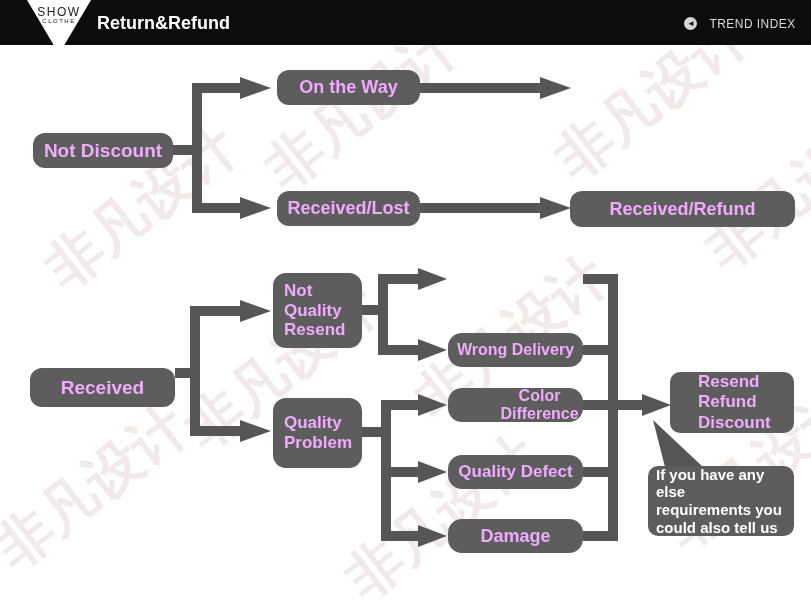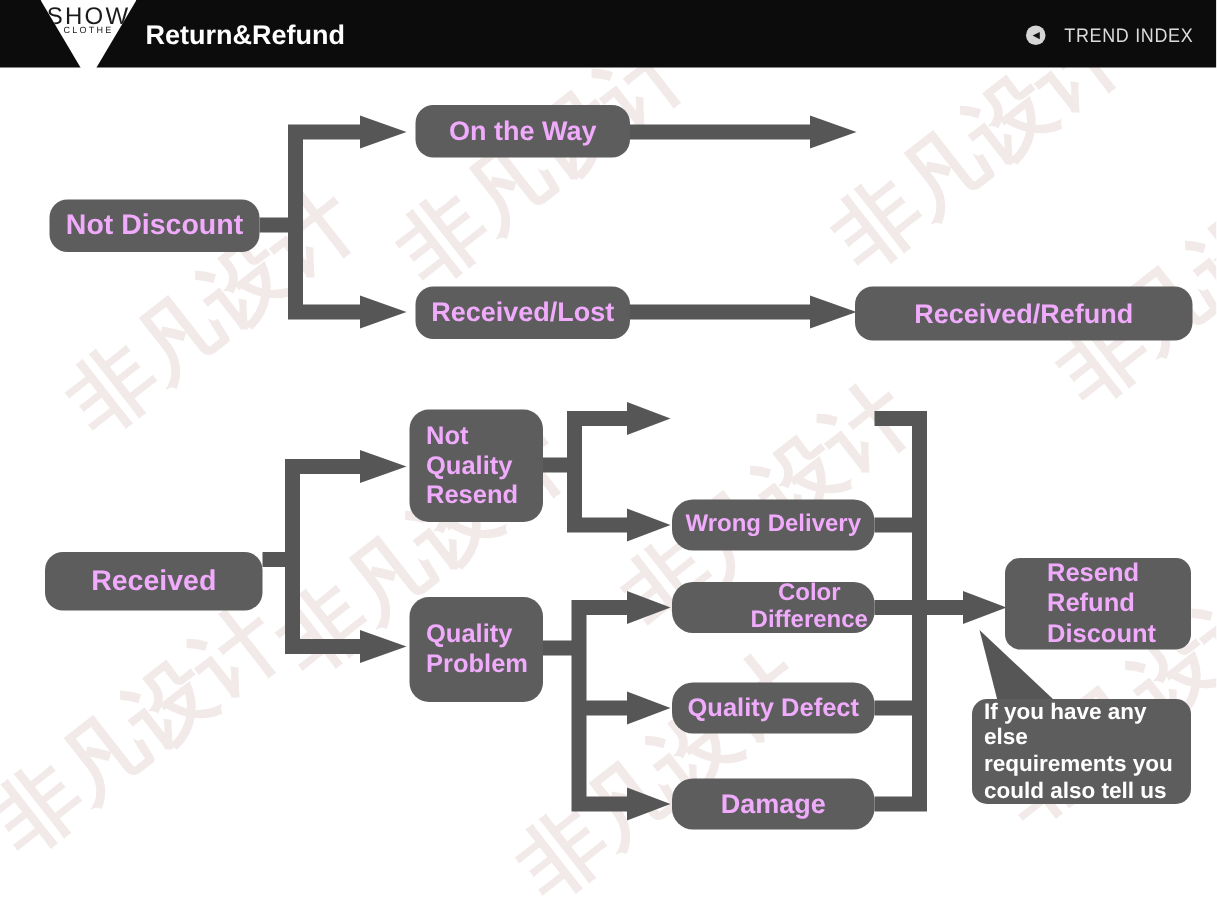--- a/index.html
+++ b/index.html
@@ -6,21 +6,21 @@
   .canvas{
     position:relative;width:811px;height:605px;background:#ffffff;overflow:hidden;
     font-family:"Liberation Sans",sans-serif;
   }
   
   .topbar{position:absolute;left:0;top:0;width:811px;height:45px;background:#0c0c0c;z-index:3;}
   .logo{
     position:absolute;left:27px;top:0;width:64px;height:54px;background:#ffffff;z-index:4;
     clip-path:polygon(0 0,100% 0,50% 100%);text-align:center;color:#1a1a1a;
   }
-  .logo-l1{margin-top:6px;font-size:16px;letter-spacing:1.5px;line-height:12px;}
+  .logo-l1{margin-top:6px;font-size:12px;letter-spacing:1.5px;line-height:12px;}
   .logo-l2{font-size:6px;letter-spacing:1.5px;line-height:7px;}
   .bar-title{position:absolute;left:97px;top:13px;color:#ffffff;font-size:18px;font-weight:bold;z-index:4;}
   .trend{position:absolute;right:15px;top:16px;z-index:4;display:flex;align-items:center;gap:5px;}
   .trend-icon{
     width:13px;height:13px;border-radius:50%;background:#d6d6d6;color:#111111;
     font-size:8px;line-height:13px;text-align:center;flex:0 0 auto;
   }
   .trend-label{color:#dcdcdc;font-size:13px;letter-spacing:0.5px;transform:scaleX(0.92);transform-origin:right;}
   
   .wm{

